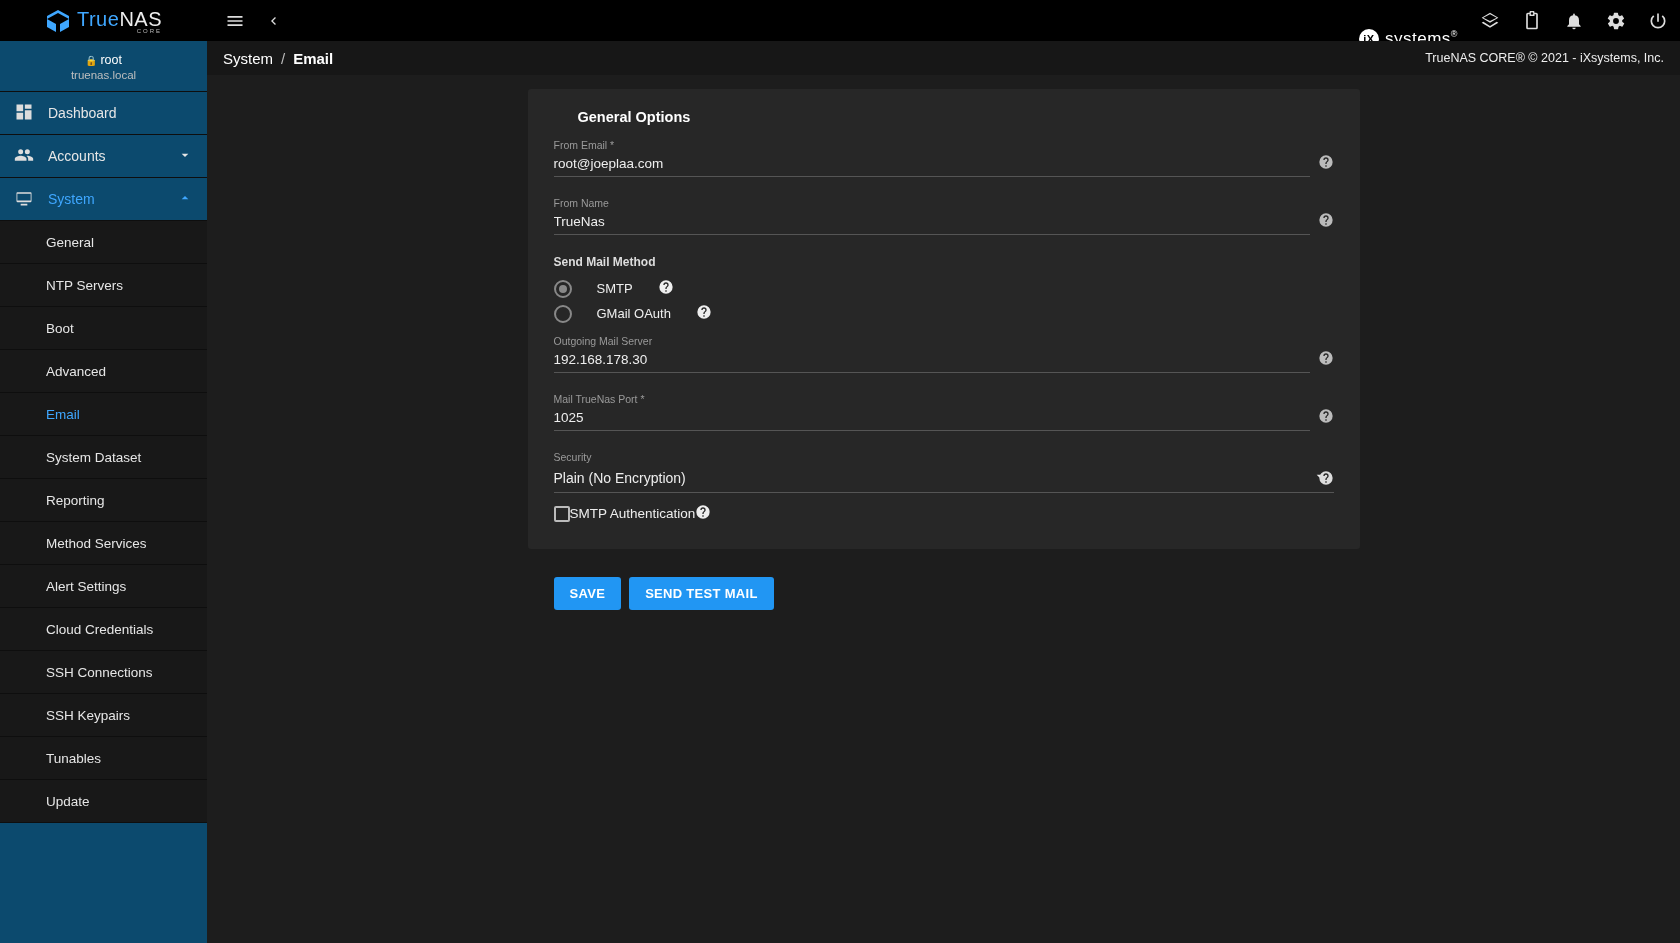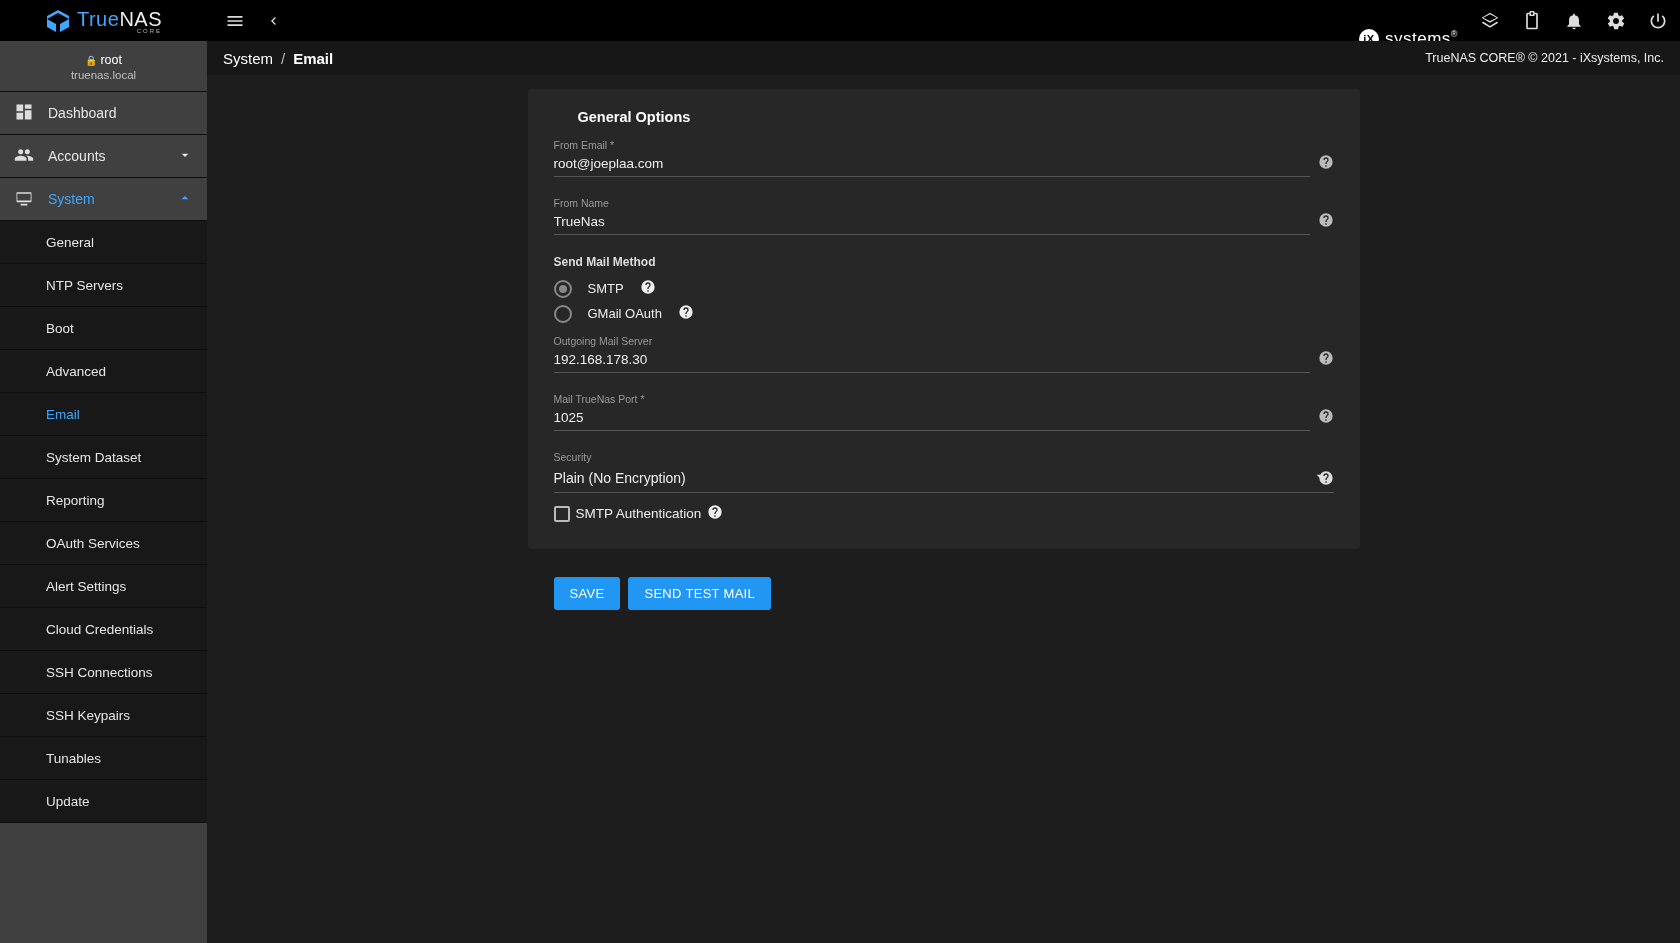--- a/index.html
+++ b/index.html
@@ -69,21 +69,21 @@
   .crumbbar .sep { margin: 0 8px; color: #bbb; }
   .crumbbar .crumb-leaf { font-weight: 600; }
   .crumbbar-spacer { flex: 1; }
   .crumbbar .copyright { font-size: 12.5px; color: #eee; }
 
   
   .sidebar {
     position: absolute;
     top: 41px; left: 0; bottom: 0;
     width: 207px;
-    background: #404040;
+    background: #0c4a6e;
     overflow-y: auto;
   }
   .host-block {
     text-align: center;
     padding: 12px 0 10px;
     border-bottom: 1px solid #0e0e0e;
     font-size: 12.5px;
   }
   .host-block .user { color: #fff; font-weight: 500; }
   .host-block .user .lock { font-size: 10px; margin-right: 3px; }
@@ -147,21 +147,21 @@
     color: #bbb;
   }
   .help svg { width: 16px; height: 16px; fill: currentColor; }
 
   .section-label {
     font-size: 12px; color: #ddd; font-weight: 600;
     margin: 8px 0 10px;
   }
 
   .radio-row {
-    display: flex; align-items: center; gap: 16px;
+    display: flex; align-items: center; gap: 25px;
     font-size: 13px; color: #eee; margin-bottom: 6px;
   }
   .radio {
     width: 18px; height: 18px; border-radius: 50%;
     border: 2px solid #888; position: relative; flex-shrink: 0;
   }
   .radio.checked { border-color: #888; }
   .radio.checked::after {
     content: ""; position: absolute; inset: 3px;
     background: #888; border-radius: 50%;
@@ -172,35 +172,35 @@
   .select-value {
     display: flex; align-items: center;
     border-bottom: 1px solid #555;
     padding: 3px 0 5px;
     color: #eee; font-size: 14px;
   }
   .select-value .arrow { margin-left: auto; margin-right: 6px; }
   .select-field .help { position: absolute; right: 0; bottom: 4px; }
 
   .checkbox-row {
-    display: flex; align-items: center; gap: 6px;
+    display: flex; align-items: center; gap: 0;
     font-size: 13.5px; color: #eee; margin-top: 6px;
   }
   .checkbox {
     width: 16px; height: 16px; border: 2px solid #bbb;
     border-radius: 2px; flex-shrink: 0;
   }
 
   .button-row {
     display: flex; gap: 8px; margin: 28px auto 0;
     width: 832px; padding: 0 26px;
   }
   .btn {
     background: #2196f3; color: #fff;
-    font-size: 13px; font-weight: 400;
+    font-size: 13px; font-weight: 700;
     letter-spacing: .3px;
     padding: 9px 16px; border: none; border-radius: 3px;
     text-transform: uppercase; cursor: pointer;
   }
 
   
   .chev svg { width: 16px; height: 16px; fill: currentColor; }
 </style>
 </head>
 <body>
@@ -338,21 +338,21 @@
   <div class="nav-sub-item active">
       <span>Email</span>
     </div>
   <div class="nav-sub-item">
       <span>System Dataset</span>
     </div>
   <div class="nav-sub-item">
       <span>Reporting</span>
     </div>
   <div class="nav-sub-item">
-      <span>OAuth Services</span>
+      <span>Method Services</span>
     </div>
   <div class="nav-sub-item">
       <span>Alert Settings</span>
     </div>
   <div class="nav-sub-item">
       <span>Cloud Credentials</span>
     </div>
   <div class="nav-sub-item">
       <span>SSH Connections</span>
     </div>

